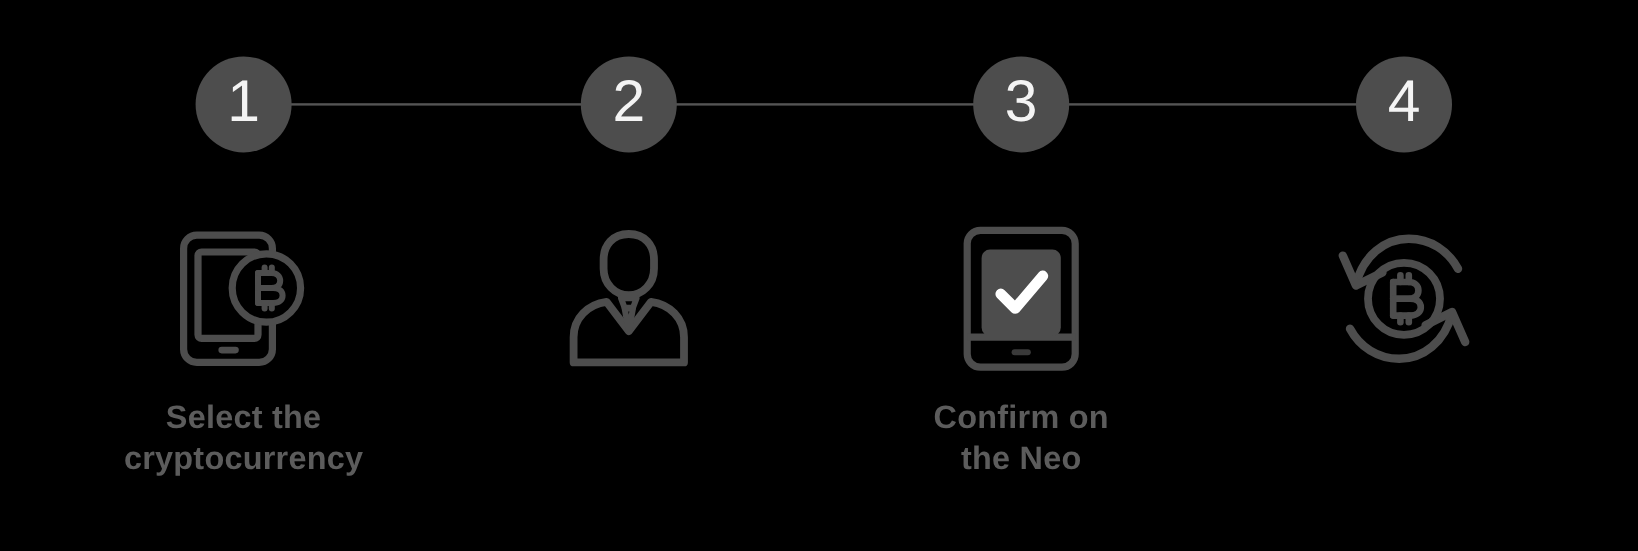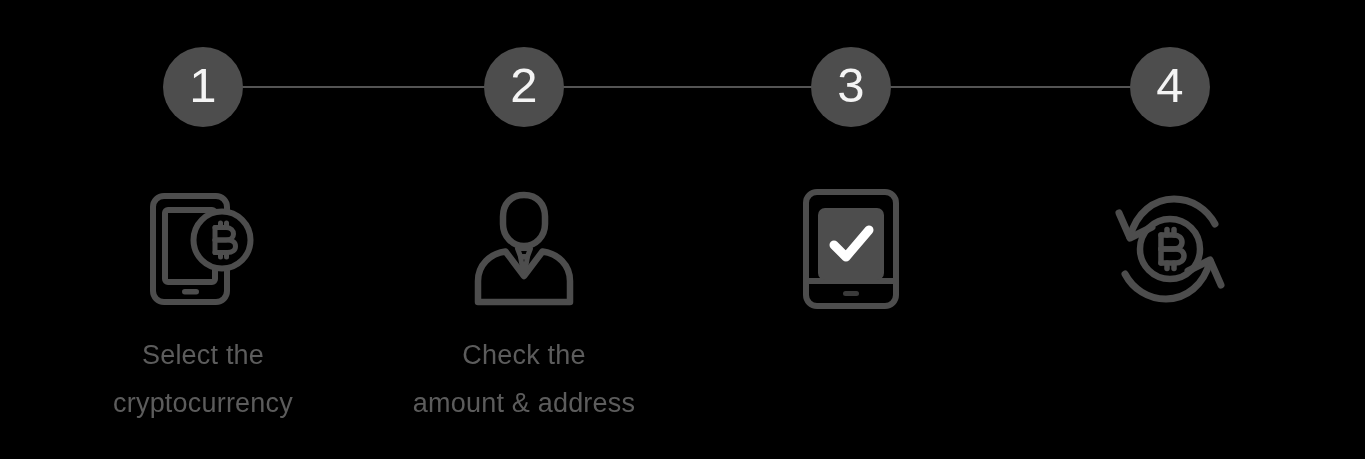--- a/index.html
+++ b/index.html
@@ -84,22 +84,22 @@
 
   
   .caption {
     position: absolute;
     top: 331px;
     left: 0;
     width: 290px;
     text-align: center;
     color: #5c5c5c;
     font-size: 27px;
-    line-height: 48px;
-    font-weight: 400;
+    line-height: 34px;
+    font-weight: 700;
     letter-spacing: 0.2px;
     white-space: pre-line;
   }
 </style>
 </head>
 <body>
 
 <div id="stepper">
 
   <div class="rail"></div>
@@ -150,22 +150,20 @@
 
         <path d="M6 112 L6 91 C6 75 18 63.5 33.5 61.5
                  L52 86 L70.5 61.5 C86 63.5 98 75 98 91 L98 112 Z" stroke="#4d4d4d" stroke-width="6.5" fill="none" stroke-linejoin="round" stroke-linecap="round"></path>
 
         <path d="M45.5 58.5 L58.5 58.5 L55.5 66.5 L48.5 66.5 Z" stroke="#4d4d4d" stroke-width="5" fill="none" stroke-linejoin="round"></path>
 
         <path d="M48.5 67 L55.5 67 L52 86 Z" stroke="#4d4d4d" stroke-width="5" fill="none" stroke-linejoin="round"></path>
       </svg>
     </div>
 
-    <div class="caption">Check the
-amount &amp; address</div>
   </div>
 
   <div class="step step-3">
     <div class="badge">
       <span class="badge-num">3</span>
     </div>
 
     <div class="icon-wrap">
       <svg width="100" height="124" viewBox="0 0 100 124" fill="none">
 
@@ -174,20 +172,22 @@
         <path d="M5 94 L95 94" stroke="#4d4d4d" stroke-width="6"></path>
 
         <rect x="17" y="21" width="66" height="72" rx="7" ry="7" fill="#4d4d4d"></rect>
 
         <path d="M33 58 L45 70 L68 43" stroke="#ffffff" stroke-width="9" fill="none" stroke-linecap="round" stroke-linejoin="round"></path>
 
         <rect x="42" y="104" width="16" height="5" rx="2.5" ry="2.5" fill="#3a3a3a"></rect>
       </svg>
     </div>
 
+    <div class="caption">Confirm on
+the Neo</div>
   </div>
 
   <div class="step step-4">
     <div class="badge">
       <span class="badge-num">4</span>
     </div>
 
     <div class="icon-wrap">
       <svg width="116" height="116" viewBox="0 0 116 116" fill="none">
 

